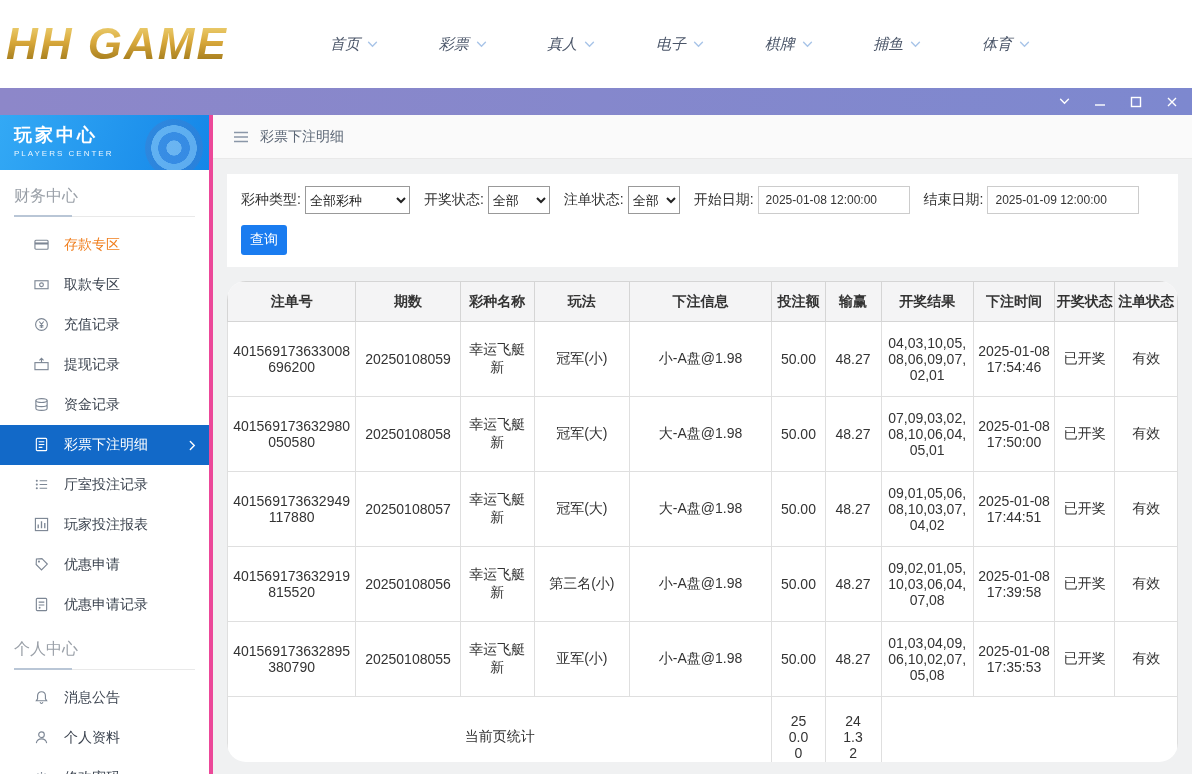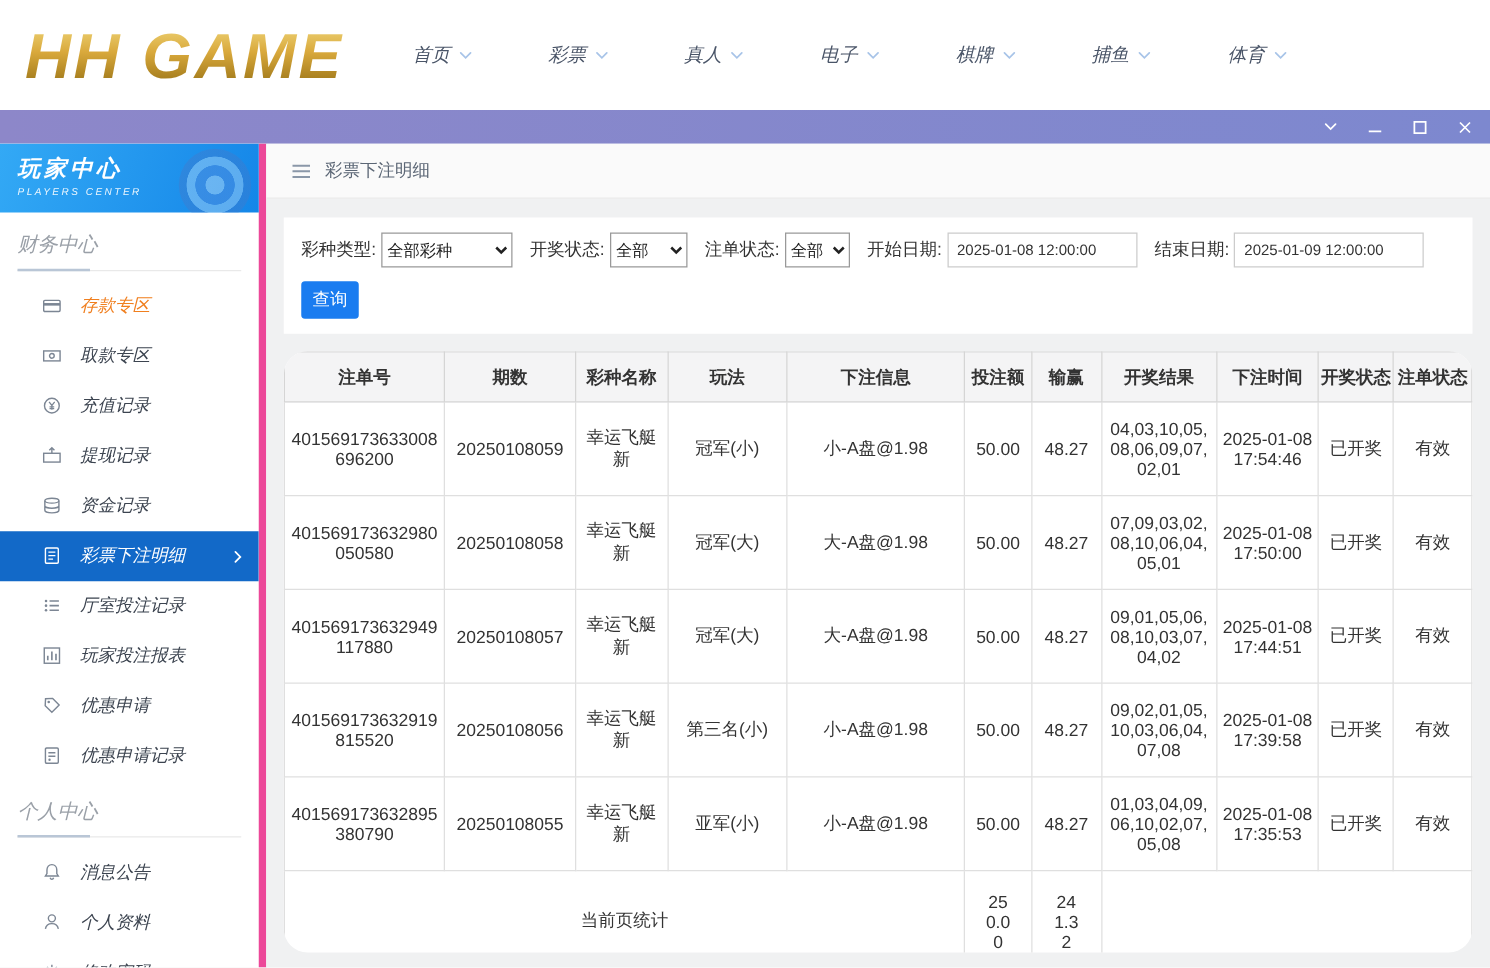--- a/index.html
+++ b/index.html
@@ -2,40 +2,40 @@
 <html><head>
 <meta charset="utf-8">
 <style>
   * { box-sizing: border-box; margin: 0; padding: 0; }
   html,body { width: 1192px; height: 774px; overflow: hidden; }
   body { font-family: "Liberation Sans", "DejaVu Sans", sans-serif; background: #fff; }
 
   
   .top-header { height: 88px; background: #fff; display: flex; align-items: center; }
   .logo {
-    width: 310px; padding-left: 20px;
-    font-size: 51px; font-weight: 800; font-style: italic; letter-spacing: 2px;
+    width: 310px; padding-left: 6px;
+    font-size: 44px; font-weight: 800; font-style: italic; letter-spacing: 2px;
     background: linear-gradient(180deg, #f3dd84 0%, #d9a93c 45%, #8f6a10 100%);
     -webkit-background-clip: text; background-clip: text; color: transparent;
     white-space: nowrap;
   }
   .top-nav { display: flex; width: 700px; margin-left: 20px; justify-content: space-between; font-style: italic; }
   .nav-item { display: flex; align-items: center; gap: 7px; font-size: 15px; color: #4a5568; cursor: pointer; }
   .nav-item .icon { color: #a8c4e8; display: flex; }
 
   
   .titlebar { height: 27px; background: linear-gradient(90deg, #8d87c9, #7d88cf);
     display: flex; justify-content: flex-end; align-items: center; gap: 24px; padding-right: 14px; }
   .wc { color: #fff; display: flex; align-items: center; cursor: pointer; }
 
   
   .app { display: flex; height: 659px; }
 
   
-  .sidebar { width: 213px; background: #fff; border-right: 6px solid #ec4899; display: flex; flex-direction: column; flex: none; font-style: italic; }
+  .sidebar { width: 213px; background: #fff; border-right: 4px solid #ec4899; display: flex; flex-direction: column; flex: none; }
   .sidebar-header { height: 55px; background: linear-gradient(110deg, #33a9f5, #1486e8);
     color: #fff; padding: 8px 0 0 14px; position: relative; overflow: hidden; flex: none; }
   .sidebar-title { font-size: 18px; font-weight: bold; letter-spacing: 3px; }
   .sidebar-sub { font-size: 8px; letter-spacing: 2px; opacity: .9; margin-top: 2px; }
   .sidebar-decor { position: absolute; right: 6px; top: 4px; width: 58px; height: 58px; border-radius: 50%;
     background: radial-gradient(circle, rgba(255,255,255,.35) 0 18%, rgba(90,140,220,.45) 19% 38%,
       rgba(255,255,255,.3) 39% 55%, rgba(70,120,200,.4) 56% 72%, transparent 73%); }
   .sidebar-menu { flex: 1; overflow: hidden; padding-top: 2px; }
   .section-title { margin: 14px 14px 8px; padding-bottom: 9px; font-size: 16px; color: #9aa0a8;
     border-bottom: 1px solid #e9e9e9; position: relative; }

